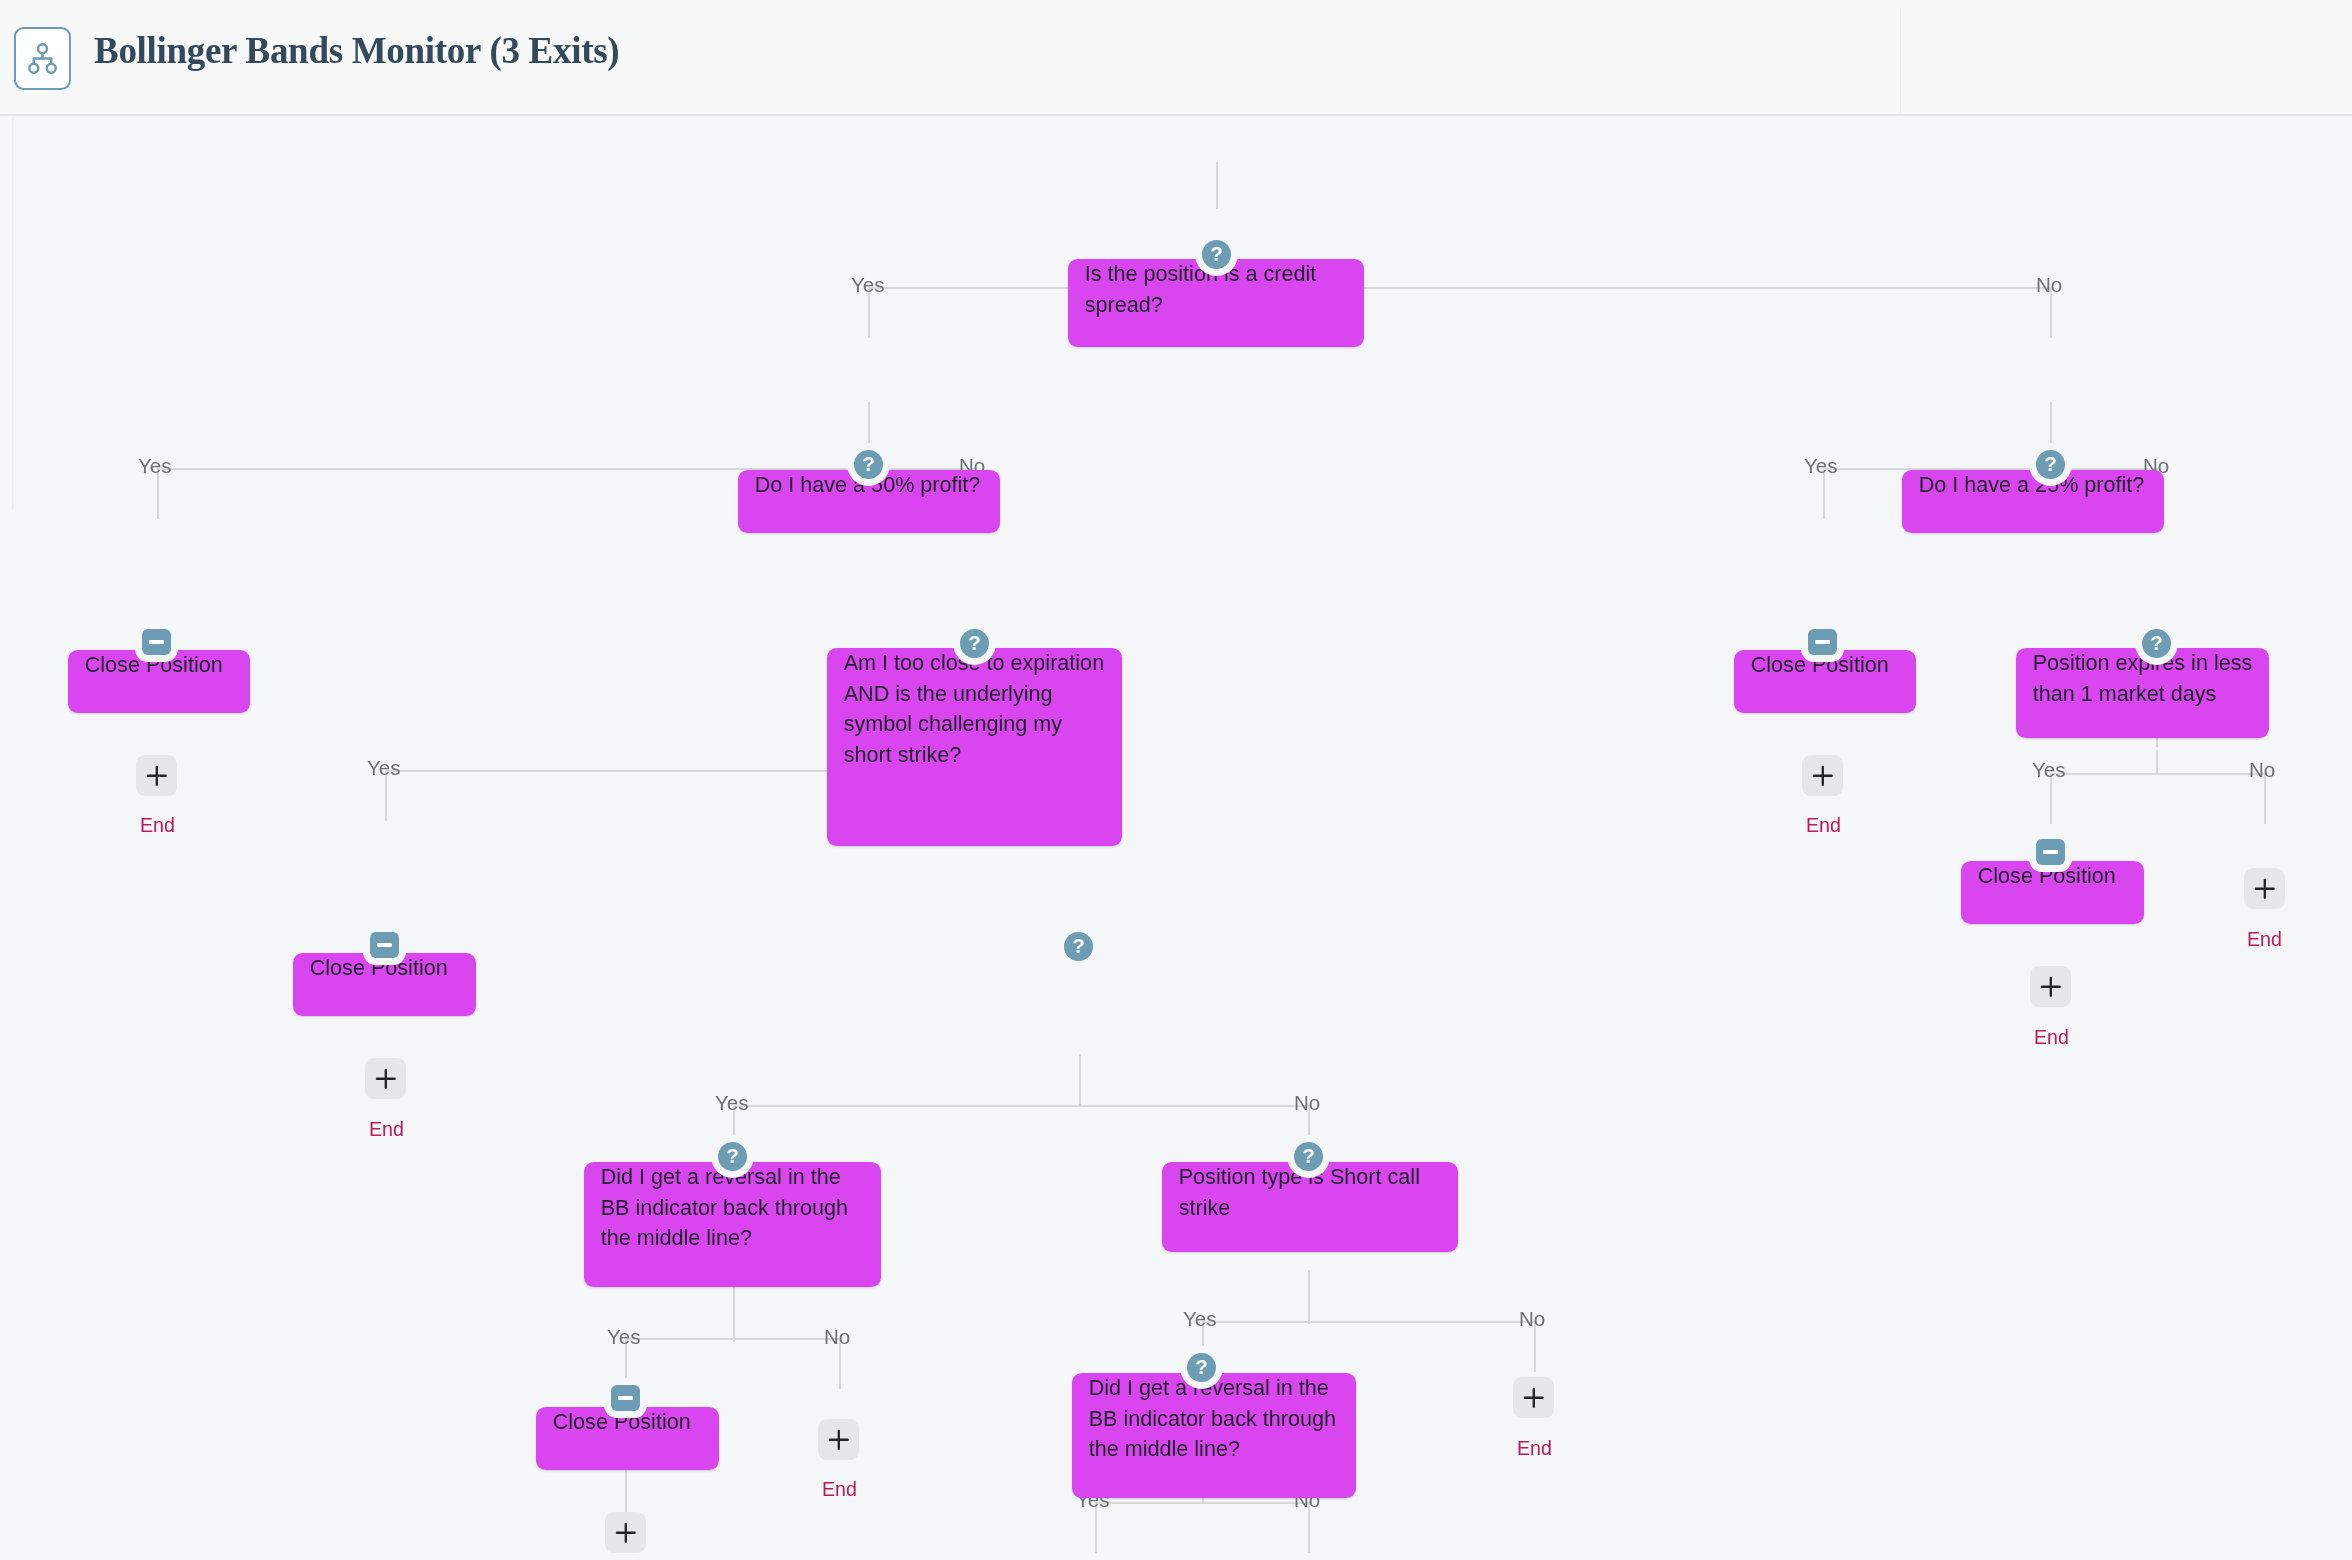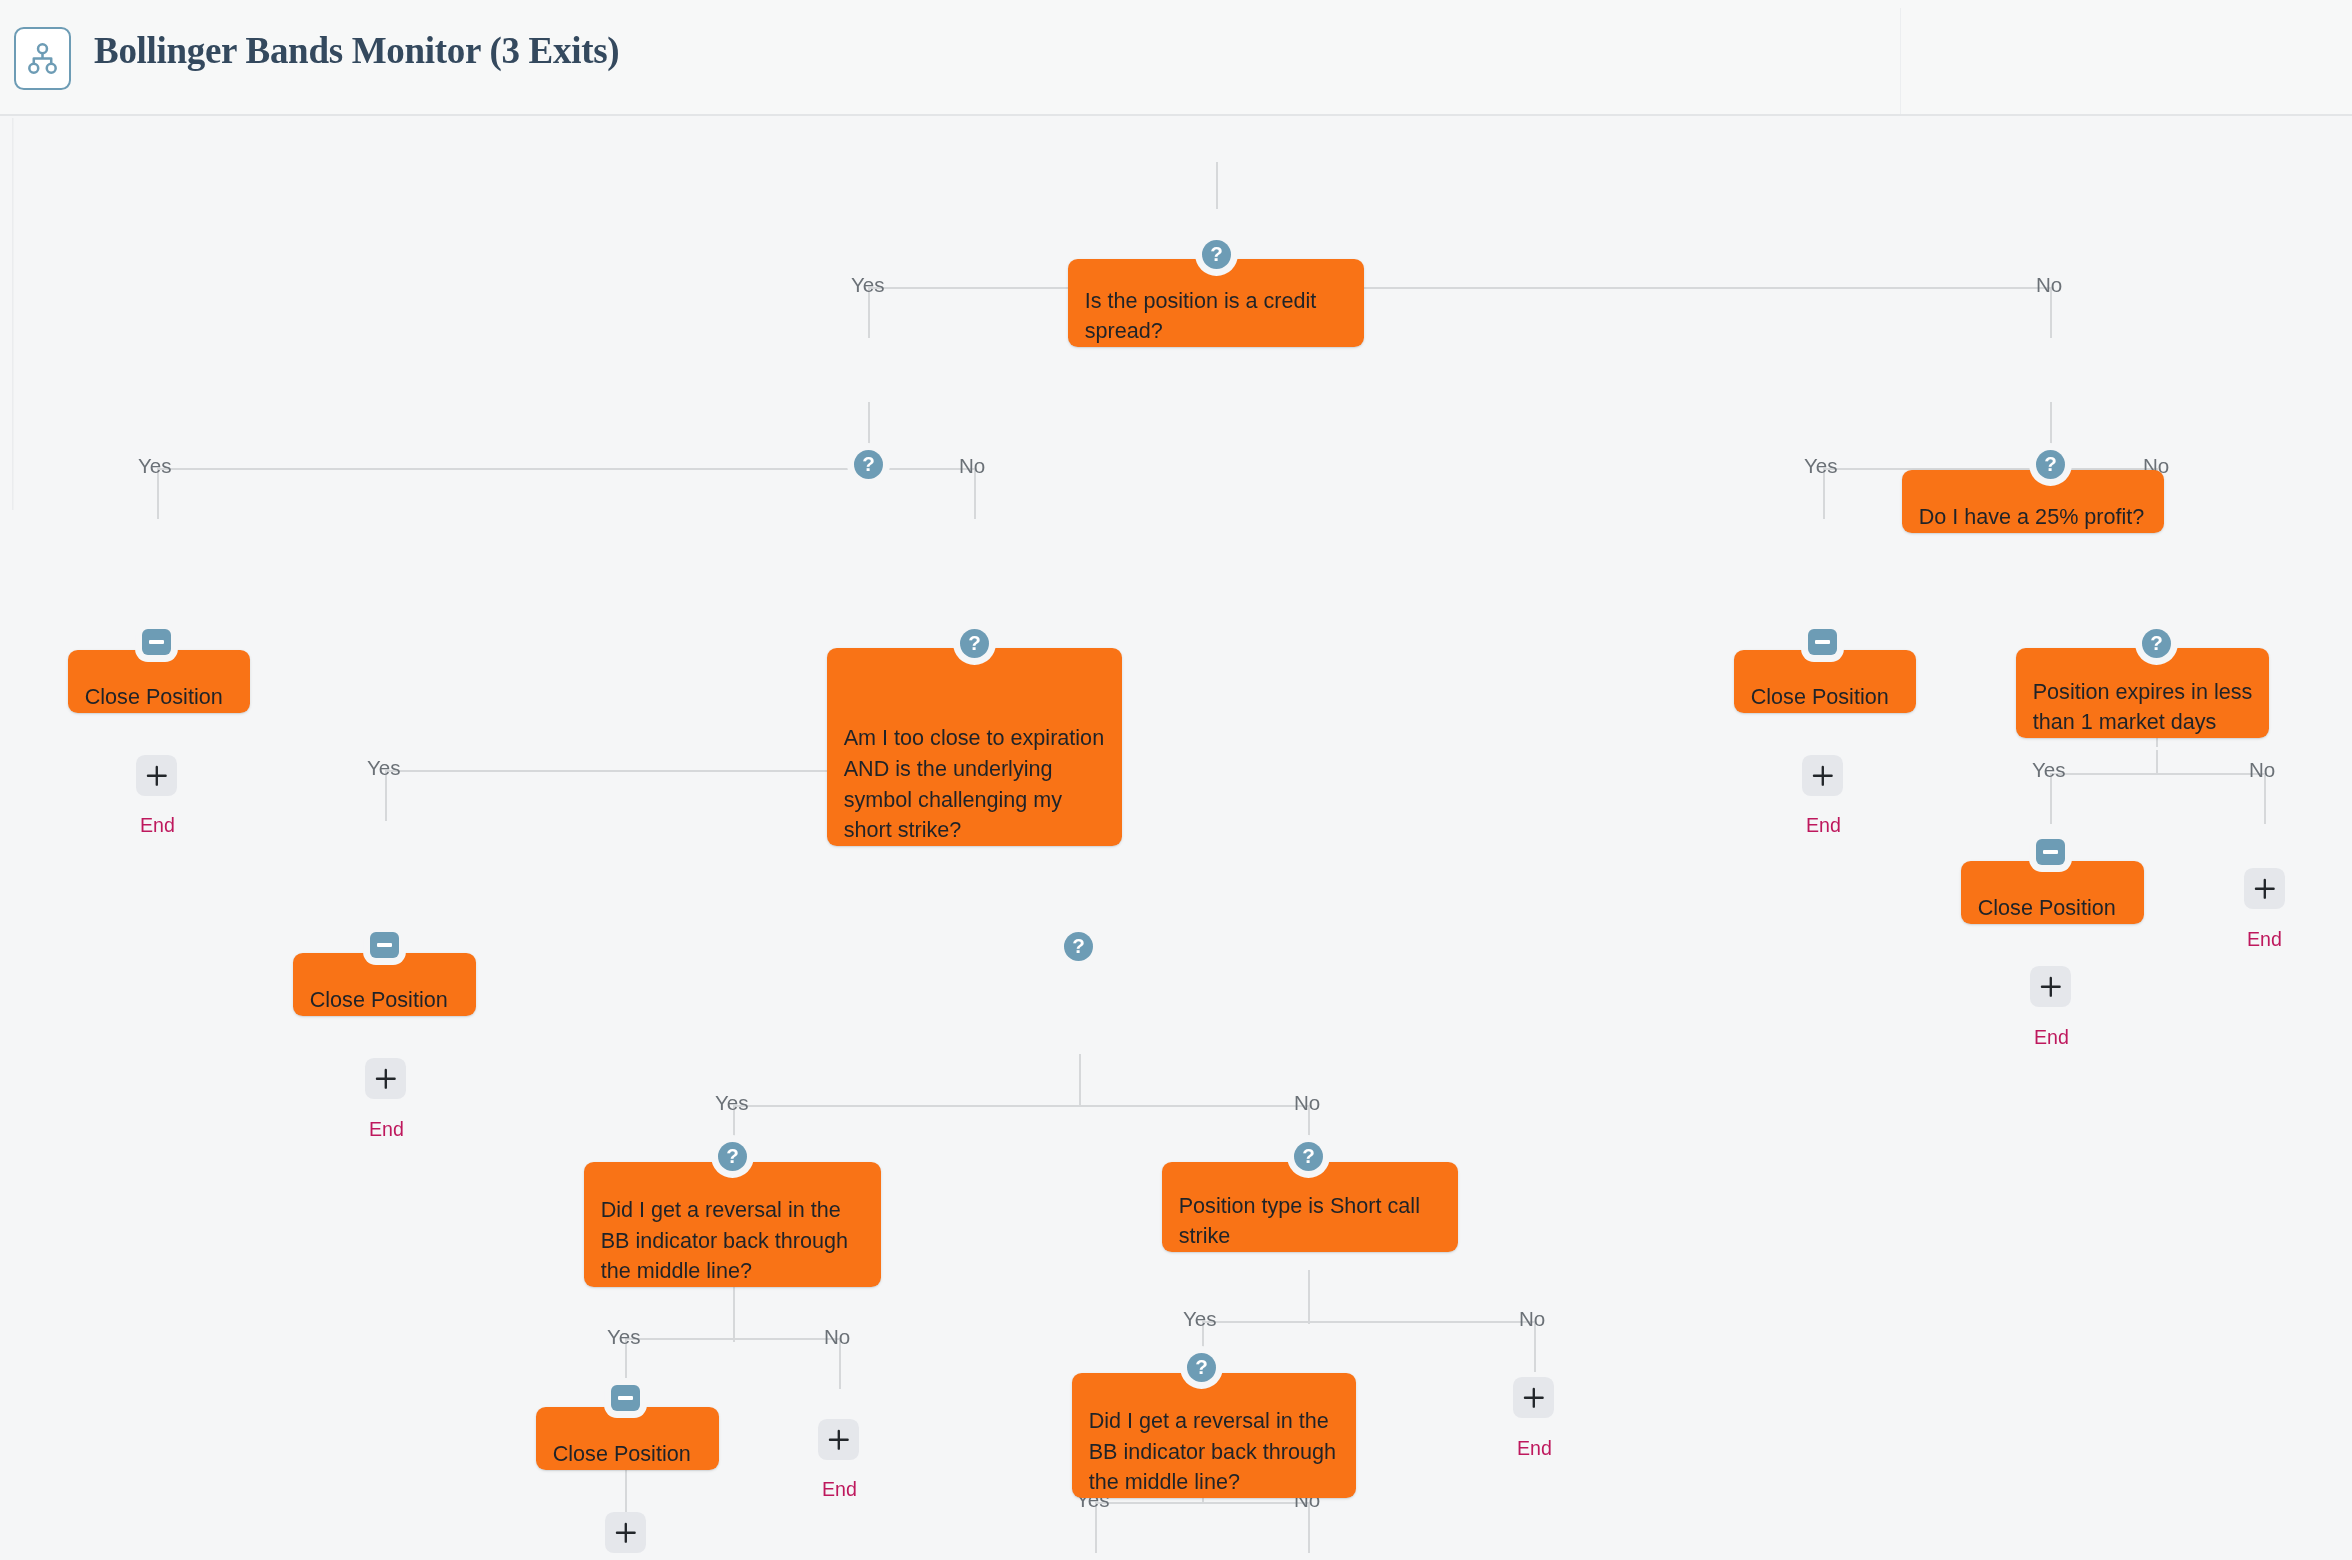--- a/index.html
+++ b/index.html
@@ -71,25 +71,25 @@
     position: absolute;
     font-size: 20.6px;
     color: #6b7177;
     white-space: nowrap;
     line-height: 1;
   }
 
   
   .node {
     position: absolute;
-    background: #f97316;
+    background: #d946ef;
     border-radius: 9.8px;
     box-shadow: 0 1px 2.9px rgba(20,30,45,0.12), 0 1px 1px rgba(20,30,45,0.06);
     display: flex;
-    align-items: flex-end;
+    align-items: flex-start;
   }
   .node-text {
     font-size: 21.6px;
     color: #1f2328;
     line-height: 1.42;
     padding: 0 16.7px;
     width: 100%;
   }
 
   
@@ -253,20 +253,23 @@
 
   <div class="edge-label" style="left:1076px; top:1372px;">Yes</div>
   <div class="edge-label" style="left:1294px; top:1372px;">No</div>
 
   <div class="badge-q" style="left:1202px; top:122px;">?</div>
   <div class="node" style="left:1068px; top:141px; width:296px; height:88px;">
     <div class="node-text">Is the position is a credit spread?</div>
   </div>
 
   <div class="badge-q" style="left:854px; top:332px;">?</div>
+  <div class="node" style="left:738px; top:352px; width:262px; height:63px;">
+    <div class="node-text">Do I have a 50% profit?</div>
+  </div>
 
   <div class="badge-q" style="left:2036px; top:332px;">?</div>
   <div class="node" style="left:1902px; top:352px; width:262px; height:63px;">
     <div class="node-text">Do I have a 25% profit?</div>
   </div>
 
   <div class="badge-a" style="left:142px; top:511px;">
       <i></i>
     </div>
   <div class="node" style="left:68px; top:532px; width:182px; height:63px;">

